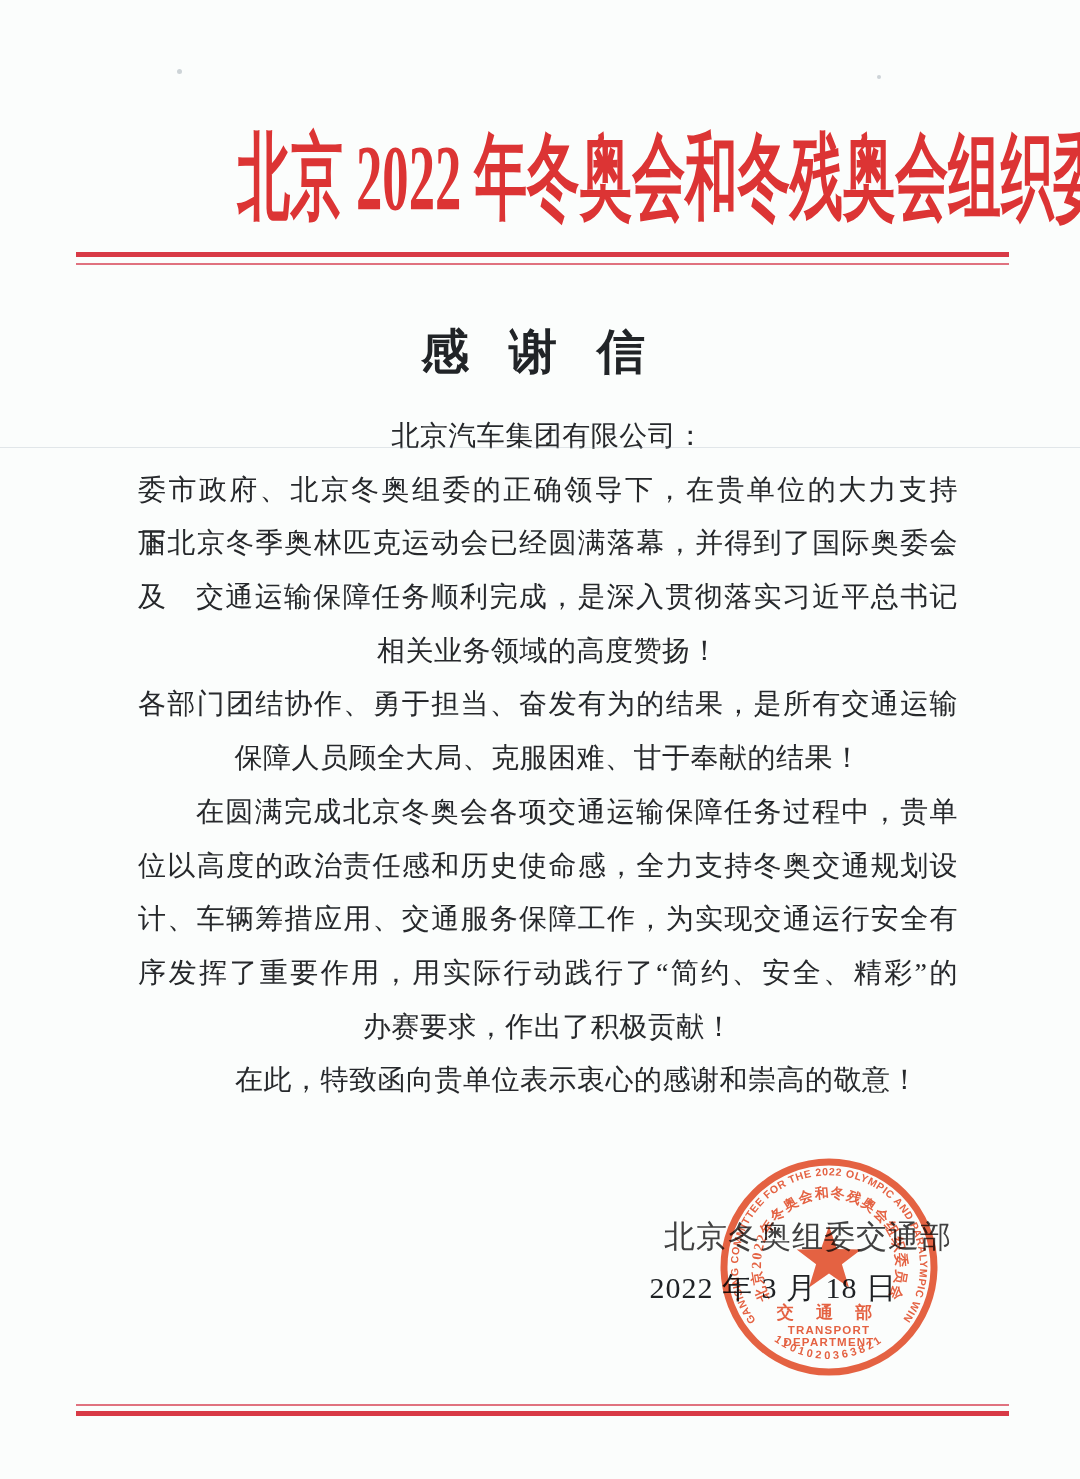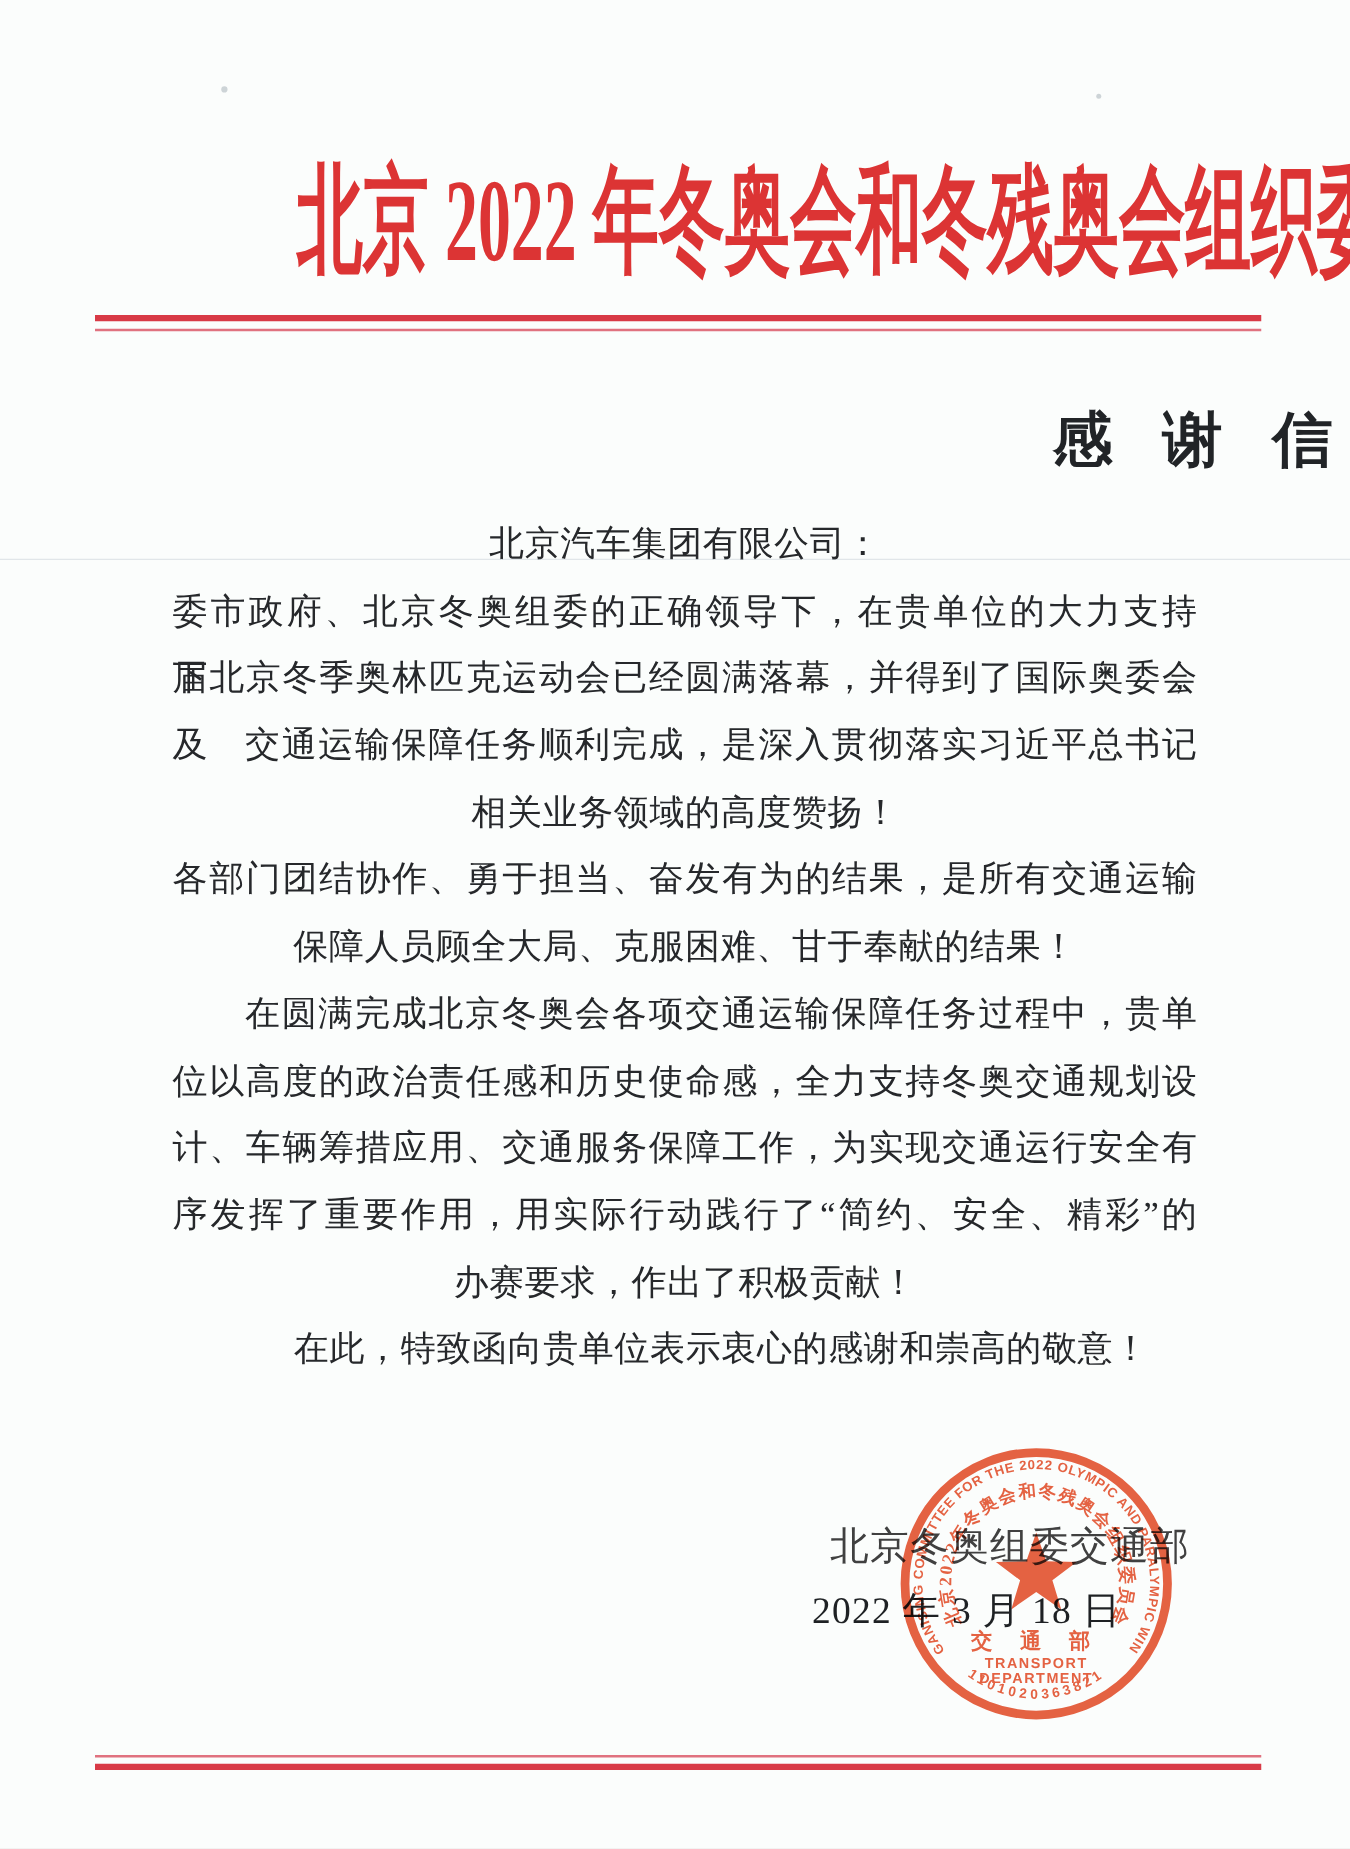--- a/index.html
+++ b/index.html
@@ -34,21 +34,21 @@
   .rule-top-thin    { top: 263px; height: 2px;  background: #e0727f; }
   .rule-bot-thin    { top: 1404px; height: 2px; background: #e0727f; }
   .rule-bot-thick   { top: 1411px; height: 5px; background: #d83a46; }
 
   
   .letter-title {
     position: absolute;
     top: 320px;
     left: 0;
     width: 1080px;
-    text-align: right;
+    text-align: center;
     font-size: 48px;
     font-weight: bold;
     color: #212427;
     letter-spacing: 14px;
   }
 
   
   .letter-body {
     position: absolute;
     top: 409px;

